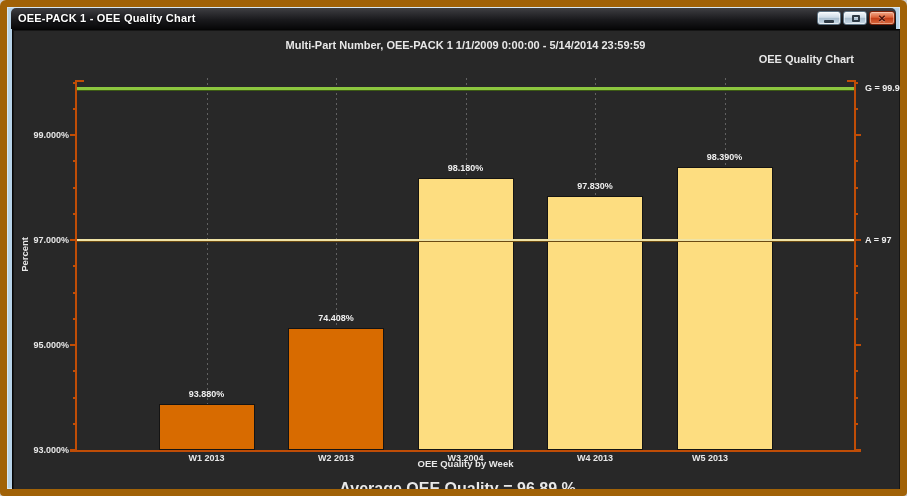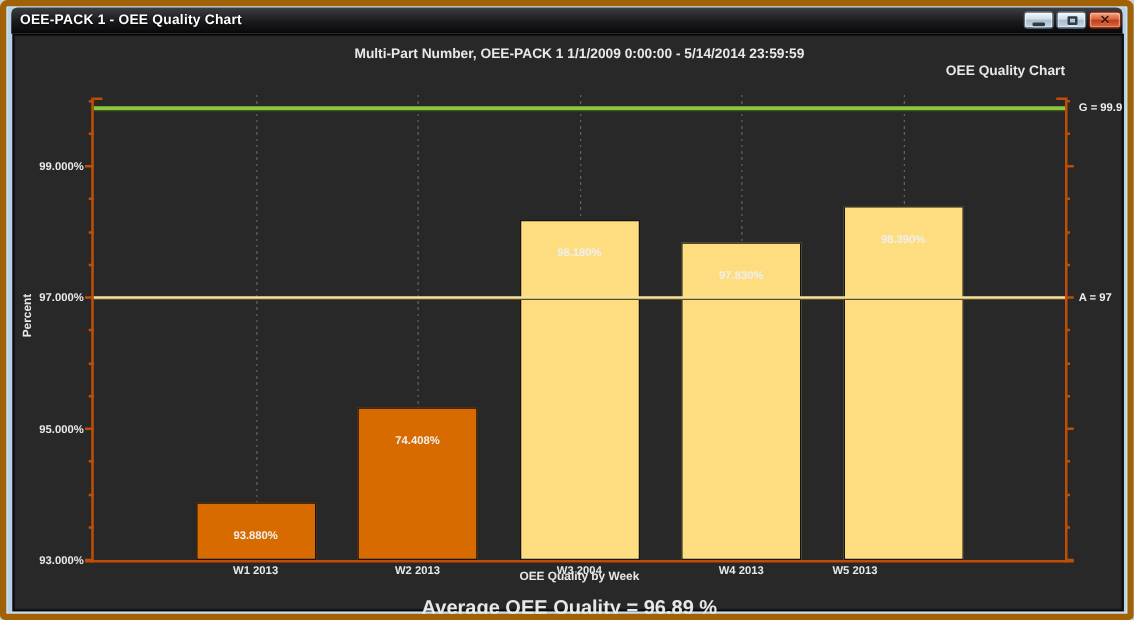--- a/index.html
+++ b/index.html
@@ -1,18 +1,18 @@
 <!DOCTYPE html>
 <html style="--axis: #c04d06;"><head>
 <meta charset="utf-8">
 <style>
   html,body { margin:0; padding:0; background:#cfcfcf; font-family:"Liberation Sans", sans-serif; }
   #window {
     position:relative; width:907px; height:496px; box-sizing:border-box;
-    background:#b7d3e8; border:5px solid #a16207; border-radius:6px 6px 4px 4px;
+    background:#b7d3e8; border:7px solid #a16207; border-radius:6px 6px 4px 4px;
     box-shadow: inset 0 0 0 1px rgba(255,255,255,.45);
     overflow:hidden;
   }
   #titlebar {
     position:absolute; top:1px; left:4px; right:4px; height:21px;
     background:linear-gradient(#3e3e42, #1a1a1d 55%, #070708);
     border-radius:5px 5px 0 0;
   }
   #window-title {
     position:absolute; left:7px; top:0; line-height:21px;
@@ -44,21 +44,21 @@
   #chart-title-1 { left:64px; width:777px; top:9px;  text-align:center; font-size:11px; font-weight:700; }
   #chart-title-2 { left:64px; width:777px; top:23px; text-align:right; font-size:11px; font-weight:700; }
   #y-axis-title  { left:6px; top:207px; font-size:9.5px; font-weight:700; writing-mode:vertical-rl; transform:rotate(180deg); }
   #x-axis-title  { left:64px; width:777px; top:428px; text-align:center; font-size:9.5px; font-weight:700; }
   #footer-text   { left:0; width:889px; top:450px; text-align:center; font-size:16px; font-weight:700; }
   
   .axis      { position:absolute; background:var(--axis,#c04d06); }
   .tick      { position:absolute; background:var(--axis,#c04d06); height:2px; }
   .gridline  { position:absolute; width:1px; background-image:repeating-linear-gradient(to bottom, #616161 0 2px, transparent 2px 5px); }
   .bar       { position:absolute; box-sizing:border-box; border:1px solid #141414; }
-  .bar-label { position:absolute; color:#efefef; font-size:9px; font-weight:600; text-align:center;margin-top:36px; }
+  .bar-label { position:absolute; color:#efefef; font-size:9px; font-weight:600; text-align:center; }
   .ytick-label { position:absolute; color:#e8e8e8; font-size:9px; font-weight:600; text-align:right; width:52px; }
   .xtick-label { position:absolute; color:#e8e8e8; font-size:9px; font-weight:600; text-align:center; width:80px; }
   .ref-line  { position:absolute; }
   .ref-label { position:absolute; color:#efefef; font-size:9px; font-weight:700; }
 </style>
 </head>
 <body>
 
 <div id="window">
   <div id="titlebar">
@@ -93,21 +93,21 @@
         <div class="bar-label" style="left: 283px; top: 282.675px; width: 80px;">74.408%</div>
         <div class="xtick-label" style="left: 283px; top: 423px;">W2 2013</div>
         <div class="bar" style="left: 404.5px; top: 148.05px; width: 96px; height: 271.95px; background: rgb(253, 221, 128);"></div>
         <div class="bar-label" style="left: 412.5px; top: 133.05px; width: 80px;">98.180%</div>
         <div class="xtick-label" style="left: 412.5px; top: 423px;">W3 2004</div>
         <div class="bar" style="left: 534px; top: 166.425px; width: 96px; height: 253.575px; background: rgb(253, 221, 128);"></div>
         <div class="bar-label" style="left: 542px; top: 151.425px; width: 80px;">97.830%</div>
         <div class="xtick-label" style="left: 542px; top: 423px;">W4 2013</div>
         <div class="bar" style="left: 663.5px; top: 137.025px; width: 96px; height: 282.975px; background: rgb(253, 221, 128);"></div>
         <div class="bar-label" style="left: 671.5px; top: 122.025px; width: 80px;">98.390%</div>
-        <div class="xtick-label" style="left: 633px; top: 423px;">W5 2013</div>
+        <div class="xtick-label" style="left: 657px; top: 423px;">W5 2013</div>
         <div class="tick" style="left: 57px; top: 419px; width: 7px;"></div>
         <div class="tick" style="left: 841px; top: 419px; width: 7px;"></div>
         <div class="tick" style="left: 60px; top: 392.75px; width: 4px;"></div>
         <div class="tick" style="left: 841px; top: 392.75px; width: 4px;"></div>
         <div class="tick" style="left: 60px; top: 366.5px; width: 4px;"></div>
         <div class="tick" style="left: 841px; top: 366.5px; width: 4px;"></div>
         <div class="tick" style="left: 60px; top: 340.25px; width: 4px;"></div>
         <div class="tick" style="left: 841px; top: 340.25px; width: 4px;"></div>
         <div class="tick" style="left: 57px; top: 314px; width: 7px;"></div>
         <div class="tick" style="left: 841px; top: 314px; width: 7px;"></div>

